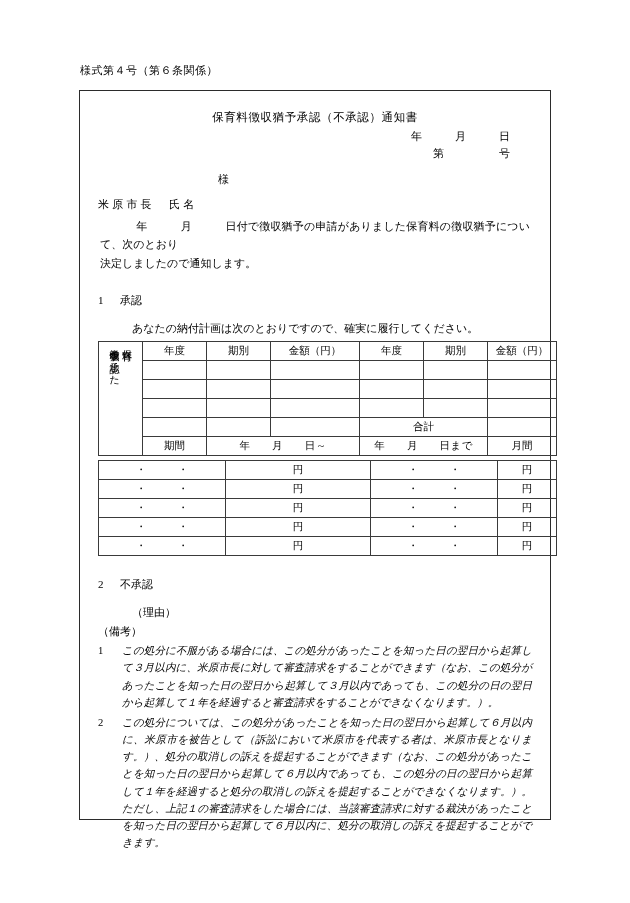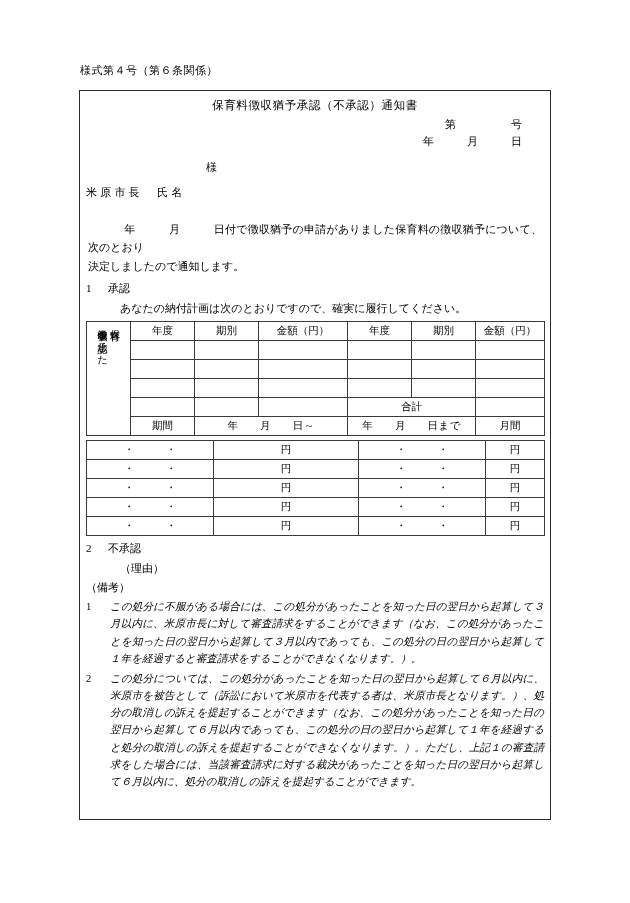--- a/index.html
+++ b/index.html
@@ -38,21 +38,21 @@
 
   
   .frame {
     position: absolute;
     left: 79px;
     top: 90px;
     width: 472px;
     height: 730px;
     border: 1px solid #2b2b2b;
     box-sizing: border-box;
-    padding: 0;
+    padding: 12px;
   }
 
   .inner {
     padding: 0 6px;
     box-sizing: border-box;
   }
 
   .doc-title {
     text-align: center;
     font-size: 11.5px;
@@ -74,36 +74,35 @@
 
   .issuer {
     text-align: left;
     padding-right: 46px;
     font-size: 11px;
     margin-top: 8px;
     letter-spacing: 3.2px;
   }
 
   .body-para {
-    margin-top: 21px;
+    margin-top: 5px;
     font-size: 11px;
     line-height: 1.65;
     text-align: justify;
     padding: 0 2px;
-    font-family: Liberation Mono, monospace;
   }
   .body-para .indent { display: inline-block; width: 36px; }
 
   .section-head {
-    margin-top: 4px;
+    margin-top: 20px;
     font-size: 11px;
   }
   .section-head .num { display: inline-block; width: 22px; }
   .section-sub {
-    margin-top: 4px;
+    margin-top: 12px;
     margin-left: 34px;
     font-size: 11px;
   }
 
   
   table.grid {
     border-collapse: collapse;
     width: 100%;
     margin-top: 4px;
     font-size: 10.5px;
@@ -171,22 +170,22 @@
 <div class="page">
 
   <div class="form-no">様式第４号（第６条関係）</div>
 
   <div class="frame">
     <div class="inner">
 
       <div class="doc-title">保育料徴収猶予承認（不承認）通知書</div>
 
       <div class="meta-block">
+        <div class="meta-line">年　　　月　　　日</div>
         <div class="meta-line">第　　　　　号</div>
-        <div class="meta-line">年　　　月　　　日</div>
       </div>
 
       <div class="addressee">様</div>
 
       <div class="issuer">米原市長　氏名</div>
 
       <div class="body-para">
         <span class="indent"></span><span>年　　　月　　　日付で徴収猶予の申請がありました保育料の徴収猶予について、次のとおり</span><br>
         <span>決定しましたので通知します。</span>
       </div>

